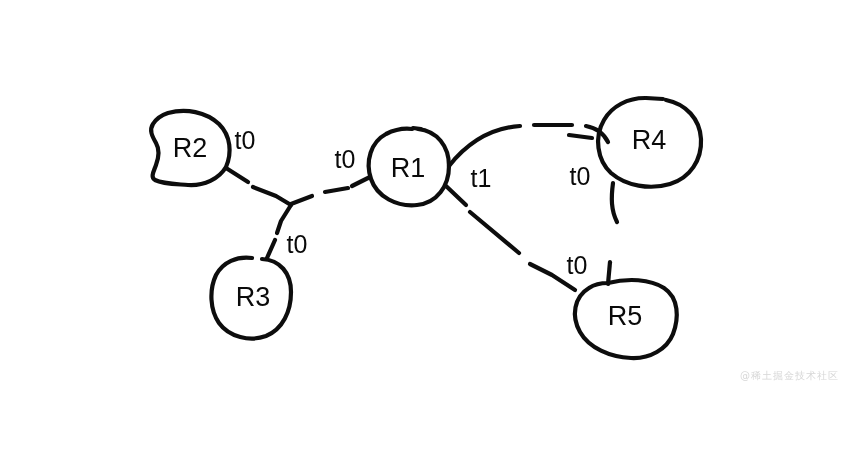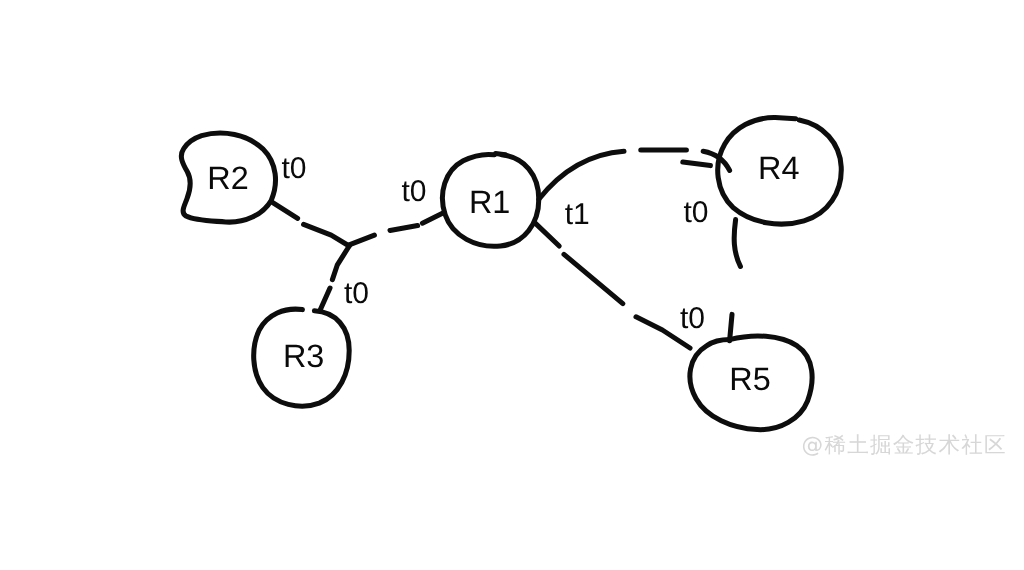--- a/index.html
+++ b/index.html
@@ -59,21 +59,21 @@
     font-size: 25px;
     fill: #0a0a0a;
     text-anchor: middle;
     dominant-baseline: middle;
   }
   #watermark {
     position: absolute;
     right: 14px;
     bottom: 12px;
     font-family: "DejaVu Sans", sans-serif;
-    font-size: 18px;
+    font-size: 10px;
     color: #d7d7d7;
     letter-spacing: 1px;
     user-select: none;
     white-space: nowrap;
   }
 </style>
 </head>
 <body>
 
 <div id="canvas-wrap">

